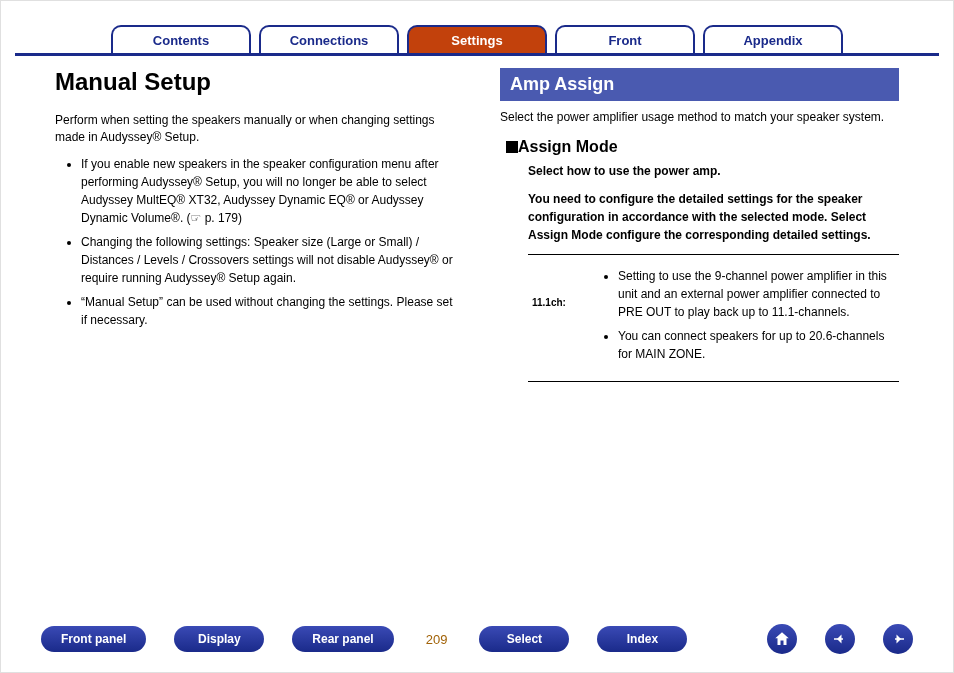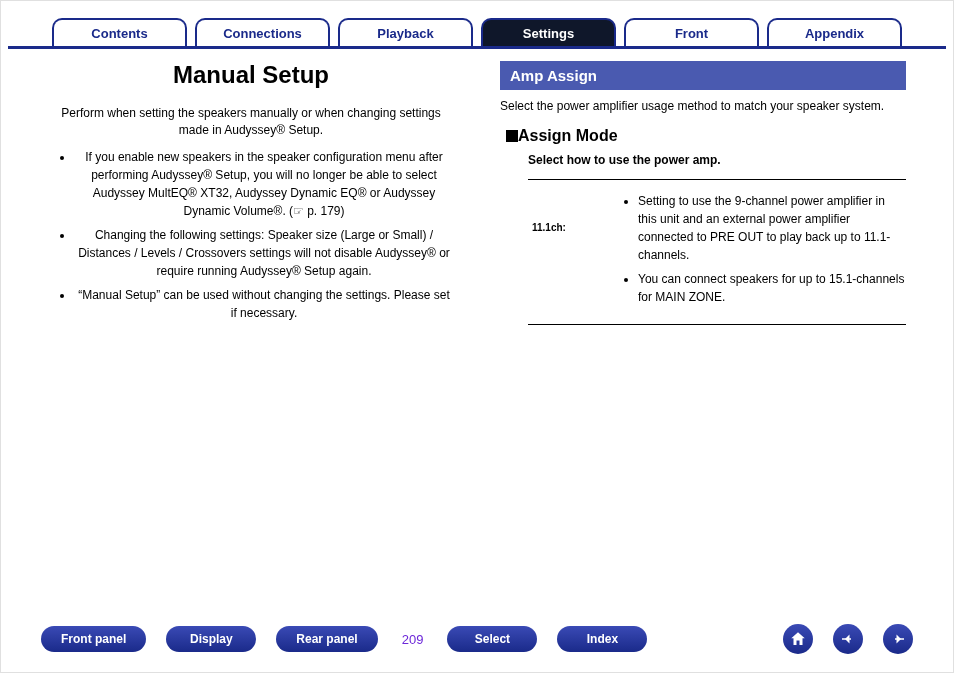--- a/index.html
+++ b/index.html
@@ -9,21 +9,21 @@
     width: 954px;
     height: 673px;
     position: relative;
     color: #000;
   }
   .page {
     width: 100%;
     height: 100%;
     border: 1px solid #e0e0e0;
     position: relative;
-    padding: 7px;
+    padding: 14px;
   }
   
   .top-tabs {
     display: flex;
     justify-content: center;
     gap: 0;
     padding: 10px 40px 0 40px;
     border-bottom: 3px solid #1a2a8a;
   }
   .tab {
@@ -36,29 +36,29 @@
     font-weight: bold;
     color: #1a2a8a;
     background: #fff;
     border: 2px solid #1a2a8a;
     border-bottom: none;
     border-radius: 10px 10px 0 0;
     margin: 0 4px;
     cursor: pointer;
     position: relative;
   }
-  .tab.active { background: #0f172a; color: #fff; }
+  .tab.active { background: #c2410c; color: #fff; }
   
   .content {
     display: flex;
     padding: 12px 40px 0 40px;
     gap: 30px;
   }
   .col { flex: 1; }
-  .col-left { padding-right: 8px; text-align: center; }
+  .col-left { padding-right: 8px; }
   .col-right { padding-left: 8px; }
   h1 {
     font-size: 24px;
     font-weight: bold;
     margin-bottom: 10px;
   }
   .intro {
     font-size: 12px;
     line-height: 1.45;
     margin-bottom: 8px;
@@ -66,21 +66,21 @@
   }
   ul.bullets { list-style: disc; margin-left: 26px; }
   ul.bullets > li {
     font-size: 12px;
     line-height: 1.5;
     margin-bottom: 6px;
   }
   .section-bar {
     background: #4a5ab0;
     color: #fff;
-    font-size: 15px;
+    font-size: 18px;
     font-weight: bold;
     padding: 6px 10px;
     margin-bottom: 8px;
   }
   .sub-intro {
     font-size: 12px;
     line-height: 1.45;
     margin-bottom: 12px;
   }
   .sub-head {
@@ -107,48 +107,48 @@
     padding: 6px 0;
   }
   .table-label {
     width: 90px;
     font-size: 10px;
     font-weight: bold;
     padding-top: 30px;
     padding-left: 4px;
   }
   .table-desc { flex: 1; }
-  .table-desc ul { list-style: disc; margin-left: 20px; }
+  .table-desc ul { list-style: disc; }
   .table-desc li { font-size: 12px; line-height: 1.5; margin-bottom: 6px; }
 
   
   .footer {
     position: absolute;
     bottom: 18px;
     left: 0; right: 0;
     padding: 0 40px;
     display: flex;
     align-items: center;
-    gap: 20px;
+    gap: 28px;
     justify-content: flex-end;
   }
   .pill {
     background: linear-gradient(#3a4ab5, #1a2a8a);
     color: #fff;
     font-size: 12px;
     font-weight: bold;
     padding: 6px 20px;
     border-radius: 14px;
     cursor: pointer;
     min-width: 90px;
     text-align: center;
   }
   .page-num {
     font-size: 13px;
-    color: #6d28d9;
+    color: #a16207;
     padding: 0 4px;
   }
   .footer-spacer { flex: 1; }
   .icon-btn {
     width: 30px; height: 30px;
     border-radius: 50%;
     background: linear-gradient(#3a4ab5, #1a2a8a);
     color: #fff;
     display: flex;
     align-items: center;
@@ -159,21 +159,20 @@
   }
   .icon-btn svg { width: 18px; height: 18px; fill: #fff; }
 </style>
 </head>
 <body>
 <div class="page">
 
 <div class="top-tabs">
   <div class="tab">Contents</div>
   <div class="tab">Connections</div>
-  <div class="tab">Playback</div>
   <div class="tab active">Settings</div>
   <div class="tab">Front</div>
   <div class="tab">Appendix</div>
 </div>
 
 <div class="content">
 
   <div class="col col-left">
     <h1>Manual Setup</h1>
     <p class="intro">Perform when setting the speakers manually or when changing settings made in Audyssey® Setup.</p>
@@ -189,28 +188,29 @@
     <div class="section-bar">Amp Assign</div>
     <p class="sub-intro">Select the power amplifier usage method to match your speaker system.</p>
 
     <div class="sub-head">
       <span class="sq"></span>
       <span>Assign Mode</span>
     </div>
 
     <div class="sub-block">
       <p class="sub-text">Select how to use the power amp.</p>
+      <p class="sub-text">You need to configure the detailed settings for the speaker configuration in accordance with the selected mode. Select Assign Mode configure the corresponding detailed settings.</p>
 
       <div class="rule"></div>
       <div class="table-row">
         <div class="table-label">11.1ch:</div>
         <div class="table-desc">
           <ul>
             <li>Setting to use the 9-channel power amplifier in this unit and an external power amplifier connected to PRE OUT to play back up to 11.1-channels.</li>
-            <li>You can connect speakers for up to 15.1-channels for MAIN ZONE.</li>
+            <li>You can connect speakers for up to 20.6-channels for MAIN ZONE.</li>
           </ul>
         </div>
       </div>
       <div class="rule"></div>
     </div>
   </div>
 </div>
 
 <div class="footer">
   <div class="pill">Front panel</div>

